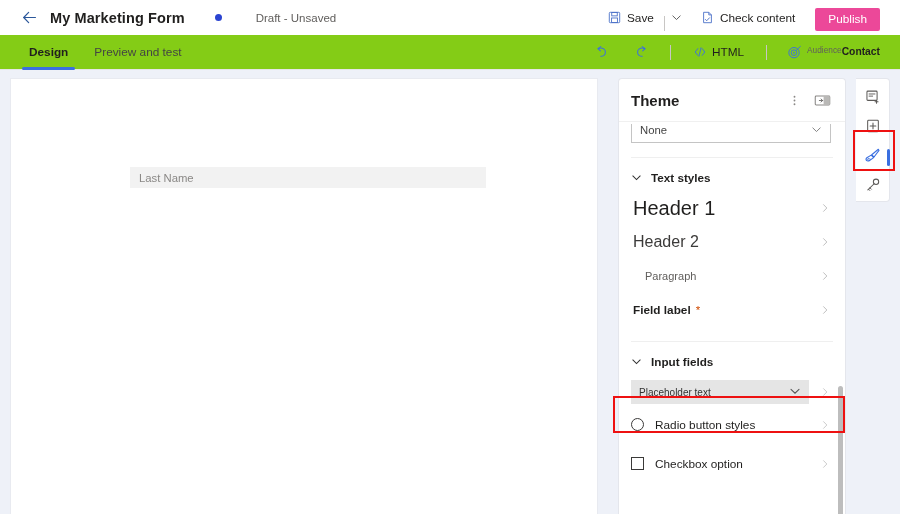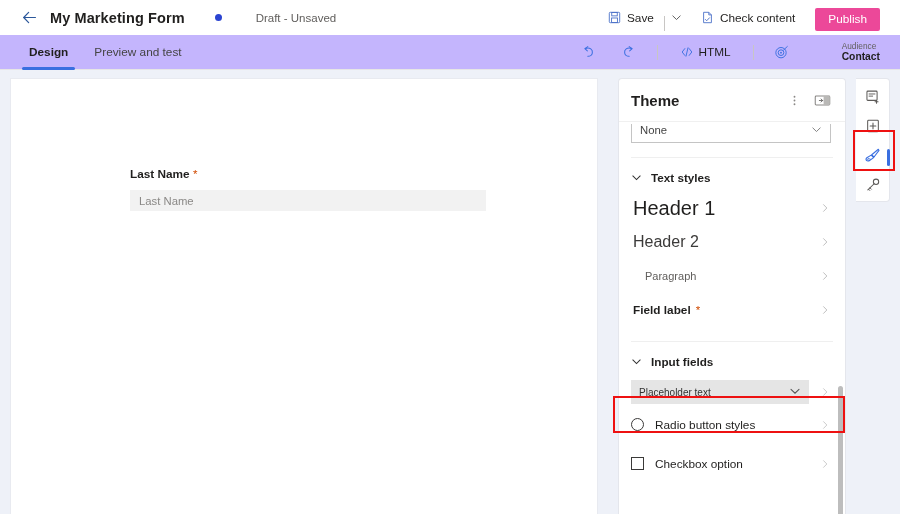--- a/index.html
+++ b/index.html
@@ -48,21 +48,21 @@
   .publish-btn {
     margin-left: 12px; height: 23px; padding: 0 13px;
     background: #ec4899; color: #fff; font-size: 11.8px;
     border: none; border-radius: 2px; cursor: pointer;
     display: flex; align-items: center;
   }
 
   
   .tabbar {
     position: absolute; left: 0; top: 35px; width: 900px; height: 35px;
-    background: #c4b5fd; border-bottom: 1px solid #e6e6e6;
+    background: #84cc16; border-bottom: 1px solid #e6e6e6;
     display: flex; align-items: center;
   }
   .tabs { display: flex; align-items: flex-end; height: 35px; padding-left: 22px; }
   .tab {
     position: relative; height: 35px; display: flex; align-items: center;
     padding: 0 7px; margin-right: 12px; font-size: 11.8px; color: #444; cursor: pointer;
   }
   .tab.active { font-weight: bold; color: #201f1e; }
   .tab.active::after {
     content: ""; position: absolute; left: 0; right: 0; bottom: 0;
@@ -74,21 +74,21 @@
     cursor: pointer; border-radius: 3px; color: #3a6fe0;
   }
   .html-item {
     display: flex; align-items: center; gap: 5px; height: 26px; padding: 0 8px;
     font-size: 11.8px; color: #201f1e; cursor: pointer; border-radius: 3px;
   }
   .aud-item {
     display: flex; align-items: center; gap: 5px; height: 30px; padding: 0 6px;
     cursor: pointer; border-radius: 3px;
   }
-  .aud-lines { display: flex; flex-direction: column; line-height: 1.12; margin-left: 48px; }
+  .aud-lines { display: flex; flex-direction: row; line-height: 1.12; }
   .aud-l1 { font-size: 8.3px; color: #605e5c; }
   .aud-l2 { font-size: 10.3px; color: #201f1e; font-weight: bold; }
 
   
   .canvas-area {
     position: absolute; left: 0; top: 70px; width: 612px; height: 444px;
     background: #eef1f8; padding: 8px 0 0 10px;
   }
   .canvas-card {
     width: 588px; height: 444px; background: #ffffff;
@@ -288,24 +288,20 @@
           <span class="aud-l1">Audience</span>
           <span class="aud-l2">Contact</span>
         </span>
       </div>
     </div>
   </div>
 
   <div class="canvas-area">
     <div class="canvas-card">
       <div class="field-block">
-        <div class="field-label">
-          <span>Last Name</span>
-          <span class="req-star">*</span>
-        </div>
         <div class="field-input">Last Name</div>
       </div>
     </div>
   </div>
 
   <div class="right-panel">
     <div class="panel-head">
       <span class="panel-title">Theme</span>
       <span class="panel-head-actions">
         <span class="mini-btn">

